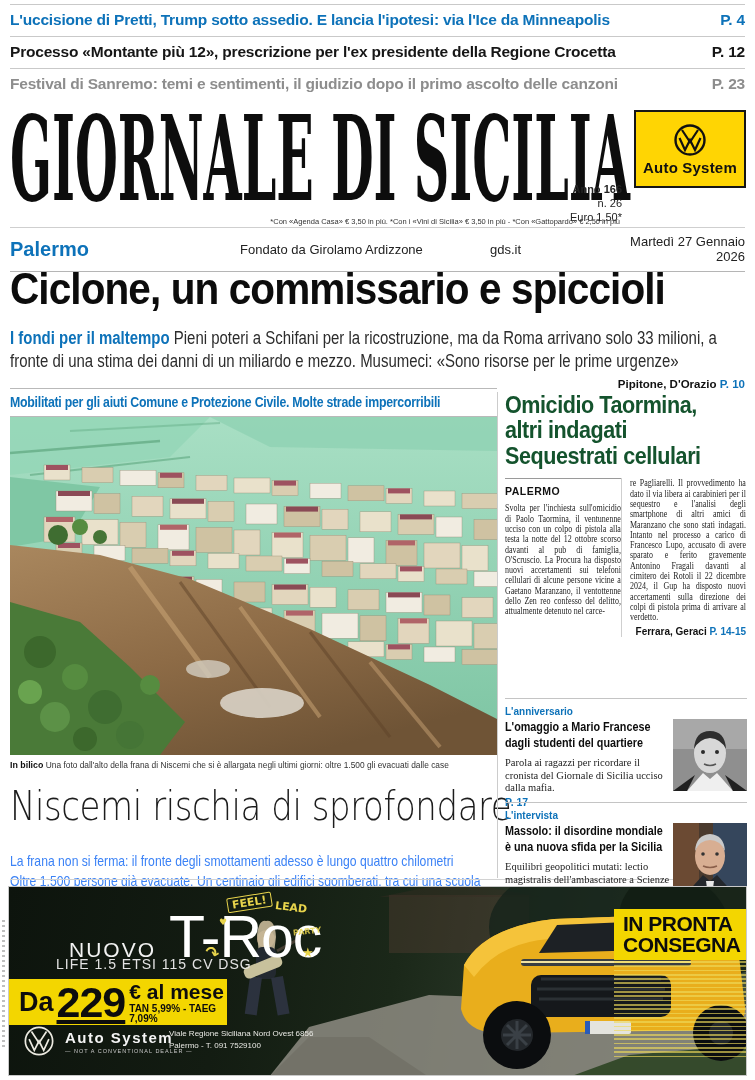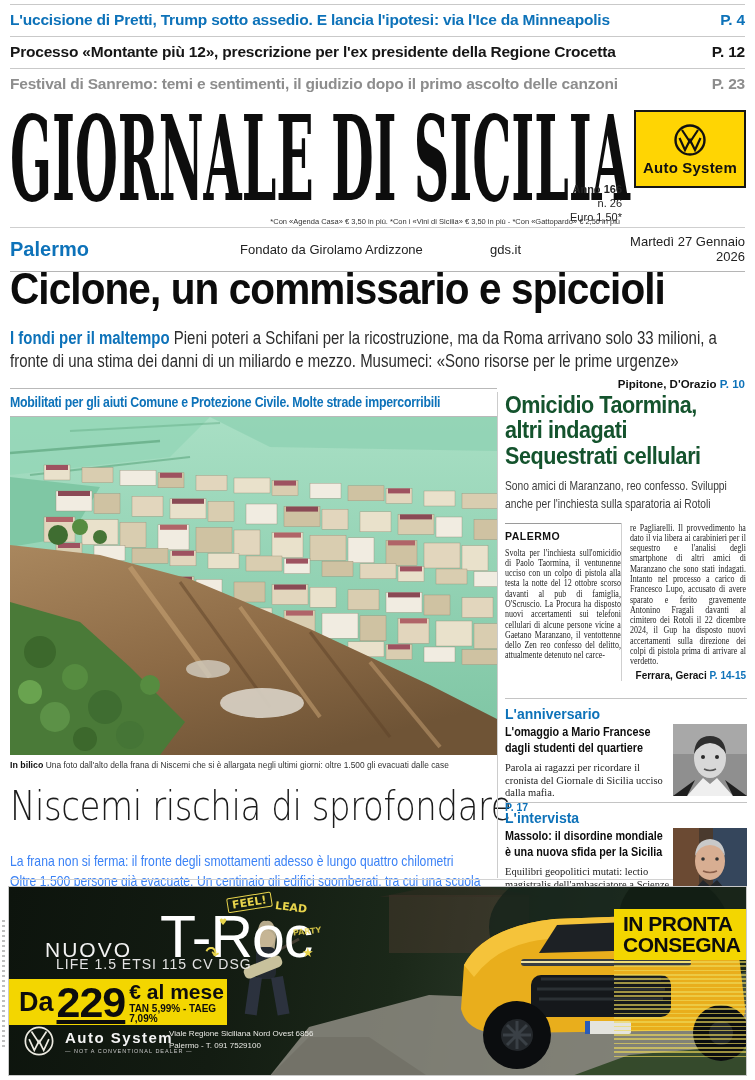--- a/index.html
+++ b/index.html
@@ -67,34 +67,34 @@
   .ccol{width:116px;overflow:hidden;}
   .ccol2{border-left:1px solid #cfcfcf;padding-left:8px;}
   .city{border-top:1px solid #9a9a9a;padding-top:6px;margin-bottom:6px;
         font-size:10.5px;font-weight:bold;letter-spacing:0.5px;color:#111;}
   .serif{font-family:"Liberation Serif",serif;}
   .ctext{font-size:9.5px;line-height:1.09;color:#1d1d1d;text-align:justify;
          width:138px;transform:scaleX(.84);transform-origin:top left;line-height:10.3px;}
   .cby{margin-top:3px;text-align:right;font-size:10px;white-space:nowrap;}
   .sec{position:absolute;left:0;width:242px;border-top:1px solid #c4c4c4;padding-top:7px;
        box-sizing:border-box;}
-  .sec-label{color:#0d72b9;font-weight:bold;font-size:14px;}
+  .sec-label{color:#0d72b9;font-weight:bold;font-size:10px;}
   .sec-flex{display:flex;justify-content:space-between;}
   .sec-left{width:168px;}
   .sec-title{font-weight:bold;font-size:13.5px;line-height:1.18;color:#0d0d0d;margin-top:2px;}
   .sec-title div{white-space:nowrap;transform:scaleX(.8);transform-origin:left;}
   .sec-body{margin-top:6px;font-size:10.5px;line-height:1.22;color:#222;}
   .sec-page{font-size:10.5px;margin-top:1px;}
   .sec-photo{width:74px;height:72px;flex:none;margin-top:2px;}
   
   .ad{position:absolute;left:8px;top:886px;width:739px;height:190px;box-sizing:border-box;
       border:1px solid #c9c9c9;overflow:hidden;
       background:linear-gradient(100deg,#0d140d 0%,#131c12 30%,#1b2819 52%,#2c3a2a 72%,#42503f 100%);}
   .ad-scene{position:absolute;inset:0;}
-  .ad-nuovo-row{position:absolute;left:36px;top:16px;display:flex;align-items:baseline;gap:28px;justify-content:flex-end;}
+  .ad-nuovo-row{position:absolute;left:60px;top:16px;display:flex;align-items:baseline;gap:13px;justify-content:flex-end;}
   .ad-nuovo{color:#f2f2f2;font-size:21px;font-weight:300;letter-spacing:2px;}
   .ad-model{color:#ffffff;font-size:59px;font-weight:400;letter-spacing:-1px;}
   .ad-trim{position:absolute;left:47px;top:69px;color:#e3e3e3;font-size:14px;letter-spacing:1px;}
   .band{position:absolute;left:0;top:92px;width:218px;height:46px;background:#f3d600;
         display:flex;align-items:center;padding-left:10px;box-sizing:border-box;color:#0d0d0d;}
   .band-da{font-weight:800;font-size:27px;margin-right:3px;}
   .band-price{font-weight:900;font-size:43px;letter-spacing:-1px;line-height:0.9;text-decoration:underline;}
   .band-right{margin-left:4px;display:flex;flex-direction:column;line-height:1;}
   .band-mese{font-weight:800;font-size:21px;}
   .band-tan{font-weight:bold;font-size:10px;margin-top:2px;}
@@ -332,24 +332,20 @@
   <div class="vdiv"></div>
   <div class="adrule"></div>
 
   <div class="rightcol">
     <div class="crime">
       <h2>
         <div>Omicidio Taormina,</div>
         <div>altri indagati</div>
         <div>Sequestrati cellulari</div>
       </h2>
-      <div class="crime-deck">
-        <div>Sono amici di Maranzano, reo confesso. Sviluppi</div>
-        <div>anche per l'inchiesta sulla sparatoria ai Rotoli</div>
-      </div>
       <div class="crime-cols">
         <div class="ccol">
           <div class="city">PALERMO</div>
           <div class="serif ctext">Svolta per l'inchiesta sull'omicidio di Paolo Taormina, il ventunenne ucciso con un colpo di pistola alla testa la notte del 12 ottobre scorso davanti al pub di famiglia, O'Scruscio. La Procura ha disposto nuovi accertamenti sui telefoni cellulari di alcune persone vicine a Gaetano Maranzano, il ventottenne dello Zen reo confesso del delitto, attualmente detenuto nel carce-</div>
         </div>
         <div class="ccol ccol2">
           <div class="serif ctext">re Pagliarelli. Il provvedimento ha dato il via libera ai carabinieri per il sequestro e l'analisi degli smartphone di altri amici di Maranzano che sono stati indagati. Intanto nel processo a carico di Francesco Lupo, accusato di avere sparato e ferito gravemente Antonino Fragali davanti al cimitero dei Rotoli il 22 dicembre 2024, il Gup ha disposto nuovi accertamenti sulla direzione dei colpi di pistola prima di arrivare al verdetto.</div>
           <div class="cby">
             <span class="byname">Ferrara, Geraci</span>
             <span class="bypage">P. 14-15</span>

